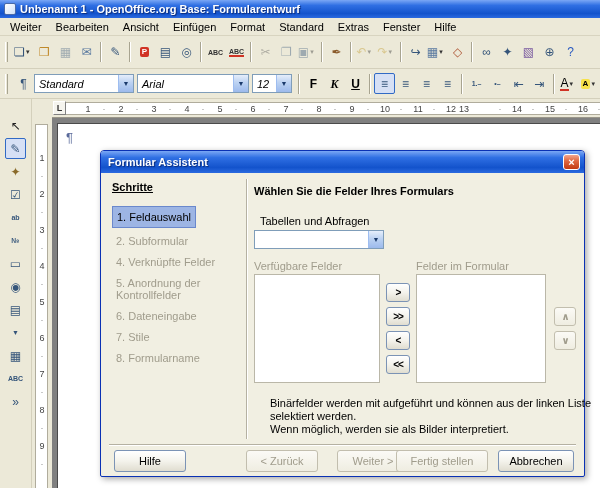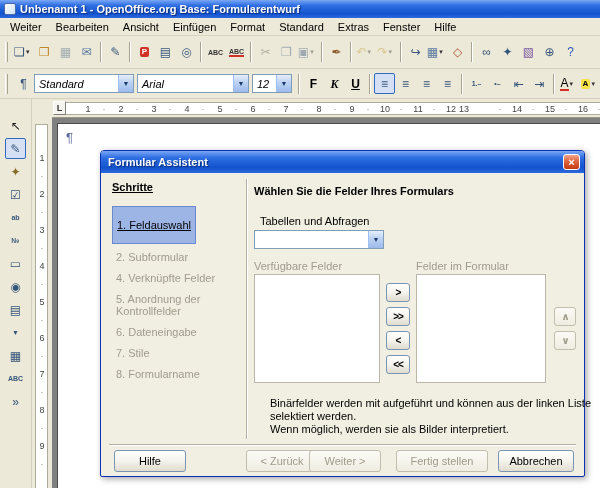--- a/index.html
+++ b/index.html
@@ -70,21 +70,21 @@
     border:1px solid #0a31b4;border-radius:4px 4px 2px 2px;z-index:10;box-shadow:2px 2px 6px rgba(0,0,0,.35);}
   .dlg-titlebar{height:22px;background:linear-gradient(180deg,#7aa7f5 0%,#2f6fe3 30%,#1353cc 75%,#2b6ae0 100%);
     border-radius:3px 3px 0 0;display:flex;align-items:center;padding:0 4px 0 7px;color:#fff;font-weight:bold;
     text-shadow:1px 1px 1px #0a2a78;}
   .dlg-close{margin-left:auto;width:17px;height:16px;border-radius:3px;border:1px solid #fff;
     background:linear-gradient(180deg,#f2a58e,#e06a44 40%,#c33a12);color:#fff;font-size:11px;font-weight:bold;
     display:flex;align-items:center;justify-content:center;text-shadow:none;line-height:1;}
   .steps-panel{position:absolute;left:11px;top:30px;width:132px;}
   .steps-heading{font-weight:bold;text-decoration:underline;margin-bottom:13px;}
   .step-item{padding:2px 4px;margin-bottom:5px;color:#a09c8c;width:fit-content;max-width:128px;}
-  .step-item.active{background:#9db5e4;border:1px solid #6a88cc;color:#000;padding:12px 4px;text-decoration:underline;}
+  .step-item.active{background:#9db5e4;border:1px solid #6a88cc;color:#000;padding:4px 4px;}
   .dlg-sep-v{position:absolute;left:145px;top:28px;height:260px;border-left:1px solid #b5b1a2;border-right:1px solid #fff;}
   .content{position:absolute;left:153px;top:28px;width:324px;height:266px;}
   .c-heading{position:absolute;left:0;top:6px;font-weight:bold;}
   .c-tables-lbl{position:absolute;left:6px;top:36px;}
   .dlg-combo{position:absolute;left:0;top:51px;width:130px;height:19px;}
   .c-avail-lbl{position:absolute;left:0;top:81px;color:#a09c8c;}
   .c-form-lbl{position:absolute;left:162px;top:81px;color:#a09c8c;}
   .listbox{position:absolute;background:#fff;border:1px solid #bab7a8;}
   .lb-avail{left:0;top:95px;width:126px;height:109px;}
   .lb-form{left:162px;top:95px;width:130px;height:109px;}
@@ -94,21 +94,21 @@
   .xp-btn.disabled{color:#a09c8c;border-color:#c2beae;background:linear-gradient(180deg,#fbfaf6,#efede1);}
   .t-btn{position:absolute;width:24px;height:19px;font-size:10px;font-weight:bold;letter-spacing:-1px;}
   .t-r{left:132px;top:104px;} .t-rr{left:132px;top:128px;}
   .t-l{left:132px;top:152px;} .t-ll{left:132px;top:176px;}
   .t-up{left:300px;top:128px;width:22px;} .t-down{left:300px;top:152px;width:22px;}
   .c-info{position:absolute;left:16px;top:218px;width:324px;line-height:13px;}
   .dlg-sep-h{position:absolute;left:8px;right:8px;top:293px;border-top:1px solid #b5b1a2;border-bottom:1px solid #fff;}
   .dlg-btn{position:absolute;top:299px;height:22px;}
   .b-help{left:13px;width:72px;}
   .b-back{left:145px;width:72px;}
-  .b-next{left:208px;width:72px;}
+  .b-next{left:236px;width:72px;}
   .b-finish{left:295px;width:92px;}
   .b-cancel{left:397px;width:76px;}
 </style>
 </head>
 <body>
 
 <div class="root">
 
   <div class="titlebar">
     <span class="app-icon"></span>

